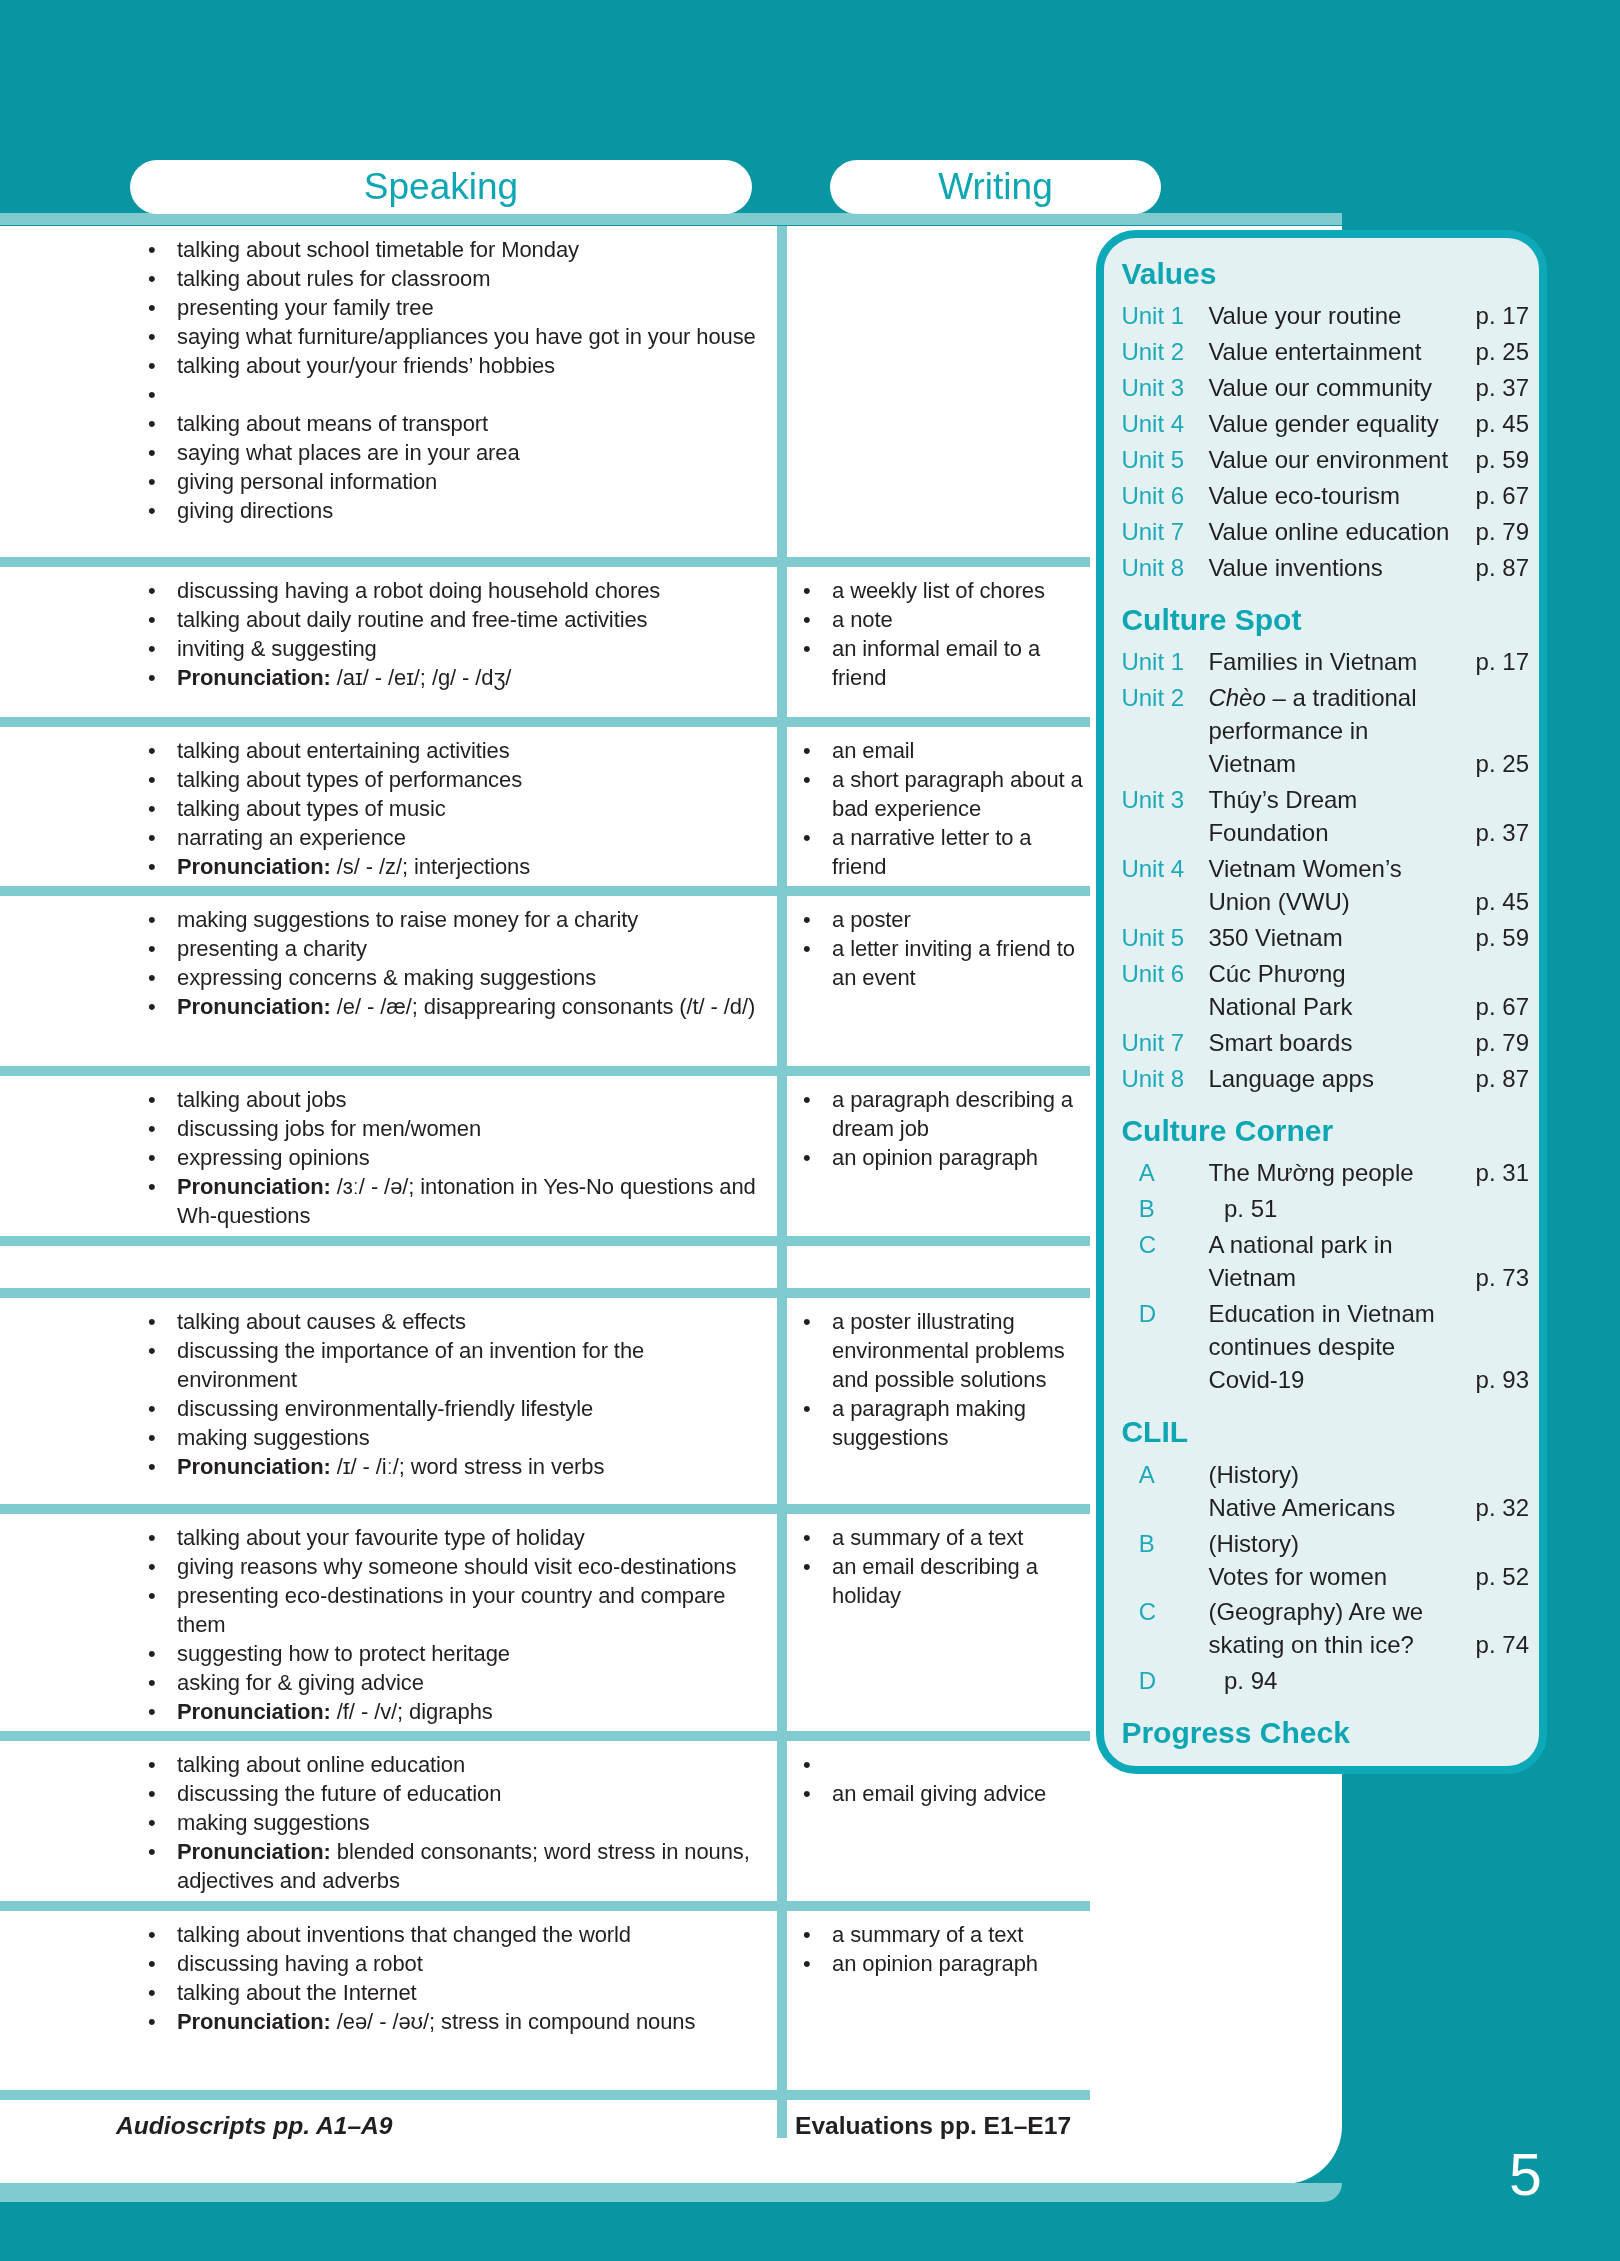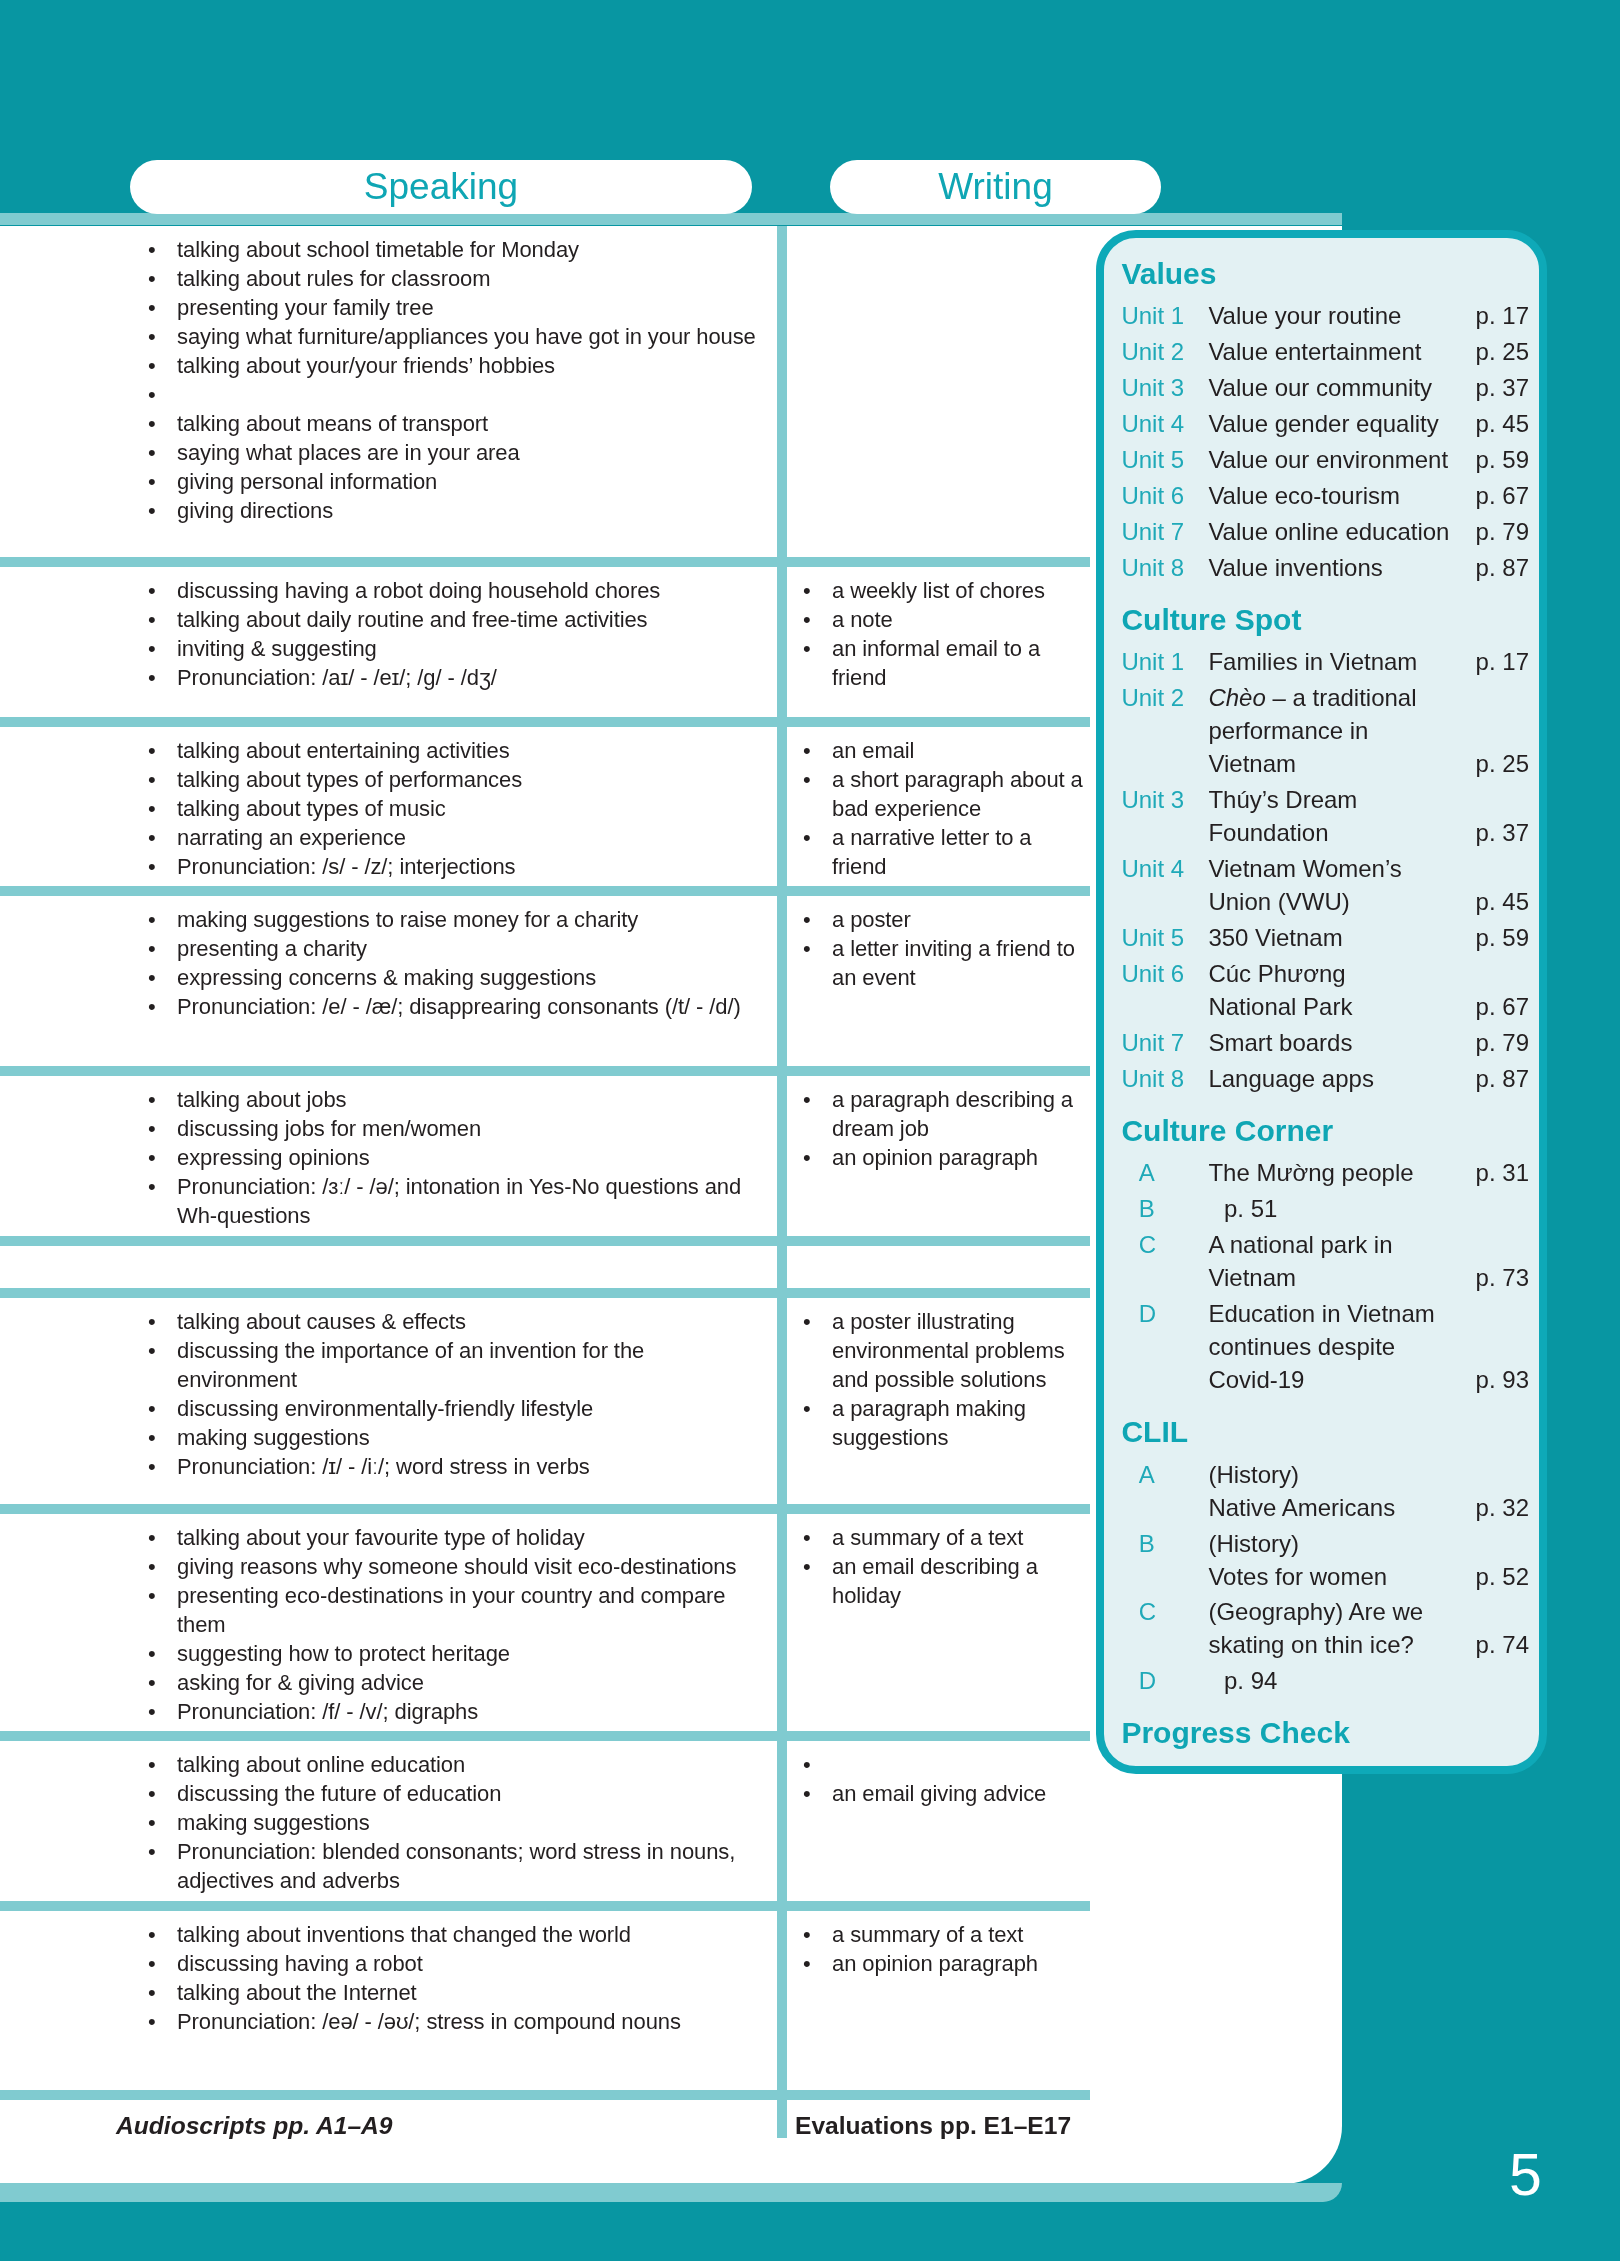--- a/index.html
+++ b/index.html
@@ -23,21 +23,21 @@
   .toc-table{position:absolute;left:0;top:226px;width:1090px;}
   .hdivider{height:10px;background:#80CBD0;}
   .trow{display:flex;align-items:stretch;}
   .tcol{box-sizing:border-box;}
   .tcol-speaking{width:777px;padding:8.7px 8.7px 5.8px 148px;}
   .vsep{width:10px;background:#80CBD0;flex:none;}
   .tcol-writing{flex:1;padding:8.7px 5.8px 5.8px 16px;}
   .toc-table ul{margin:0;padding:0;list-style:none;}
   .toc-table li{display:flex;font-size:22px;line-height:29px;color:#231F20;letter-spacing:-0.1px;}
   .toc-table .dot{flex:none;width:29px;}
-  .toc-table .txt b{font-weight:normal;}
+  .toc-table .txt b{font-weight:bold;}
   
   .sidebar-card{
     position:absolute;left:1096px;top:230px;width:451px;height:1544px;
     box-sizing:border-box;background:#E3F1F3;border:8.7px solid #0EA9B8;border-radius:40px;
     padding:14.5px 10px 11.6px 11.6px;overflow:hidden;
   }
   .section-title{color:#0FA6B4;font-weight:bold;font-size:30px;margin:19px 0 8.7px 5.8px;}
   .section-title:first-child{margin-top:4.3px;}
   .entry{display:flex;font-size:24px;line-height:33px;color:#231F20;margin-bottom:2.9px;}
   .entry-label{flex:none;width:87px;color:#1FA9B8;box-sizing:border-box;margin-left:5.8px;}

